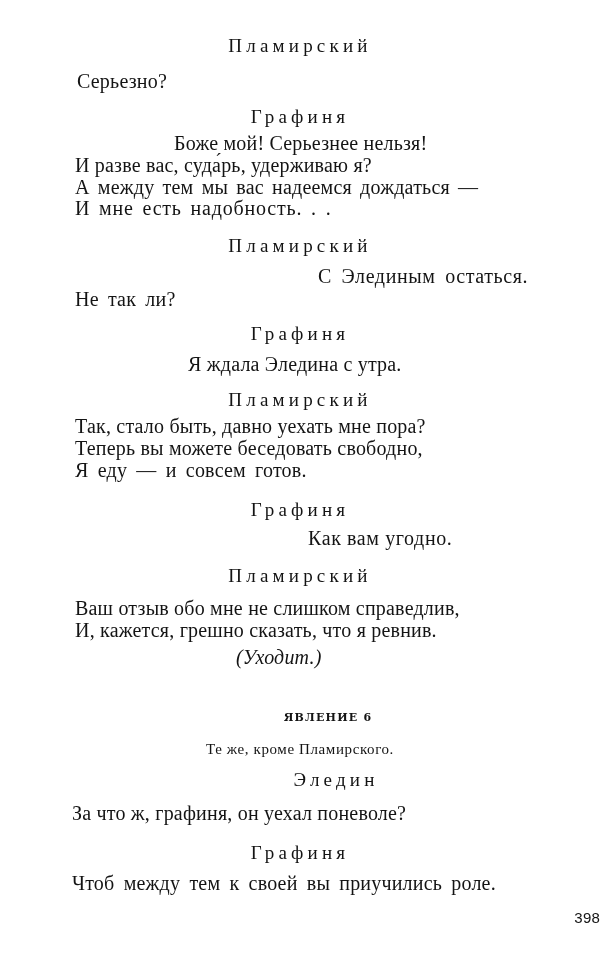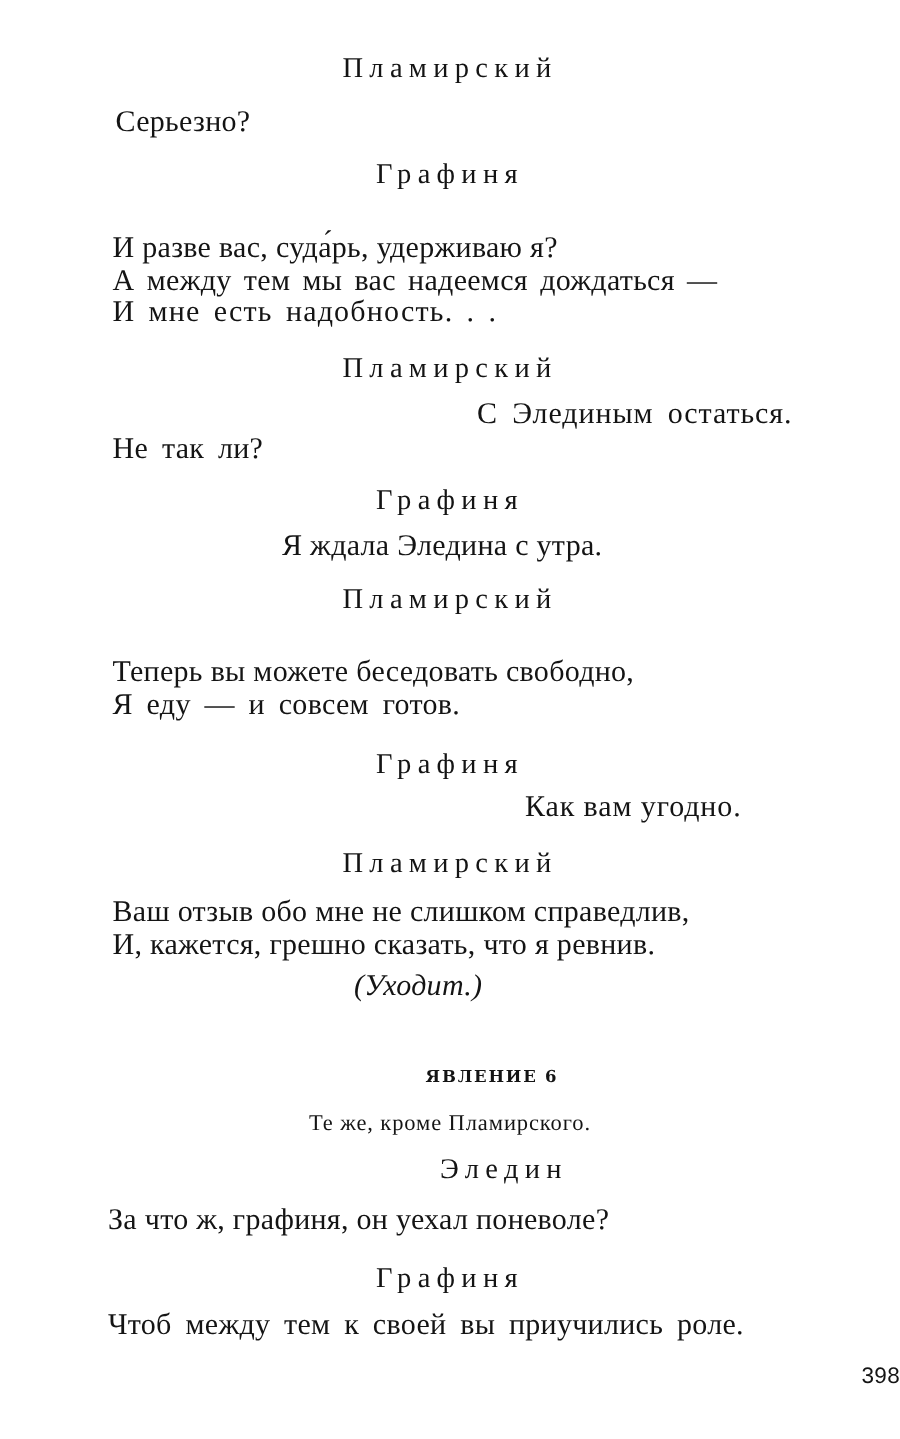--- a/index.html
+++ b/index.html
@@ -53,37 +53,39 @@
 </style>
 </head>
 <body>
 
 <div class="page">
 
   <div class="ln speaker center" style="top:35px;">Пламирский</div>
   <div class="ln" style="left:77px; top:70px;">Серьезно?</div>
 
   <div class="ln speaker center" style="top:106px;">Графиня</div>
+  <div class="ln" style="left:174px; top:132px;">Боже мой! Серьезнее нельзя!</div>
   <div class="ln" style="left:75px; top:154px;">И разве вас, суда́рь, удерживаю я?</div>
   <div class="ln" style="left:75px; top:176px; word-spacing:3px;">А между тем мы вас надеемся дождаться —</div>
   <div class="ln" style="left:75px; top:197px; word-spacing:3px; letter-spacing:0.8px;">И мне есть надобность. . .</div>
 
   <div class="ln speaker center" style="top:235px;">Пламирский</div>
   <div class="ln" style="left:318px; top:265px; word-spacing:4px; letter-spacing:0.6px;">С Элединым остаться.</div>
   <div class="ln" style="left:75px; top:288px; word-spacing:4px;">Не так ли?</div>
 
   <div class="ln speaker center" style="top:323px;">Графиня</div>
   <div class="ln" style="left:188px; top:353px;">Я ждала Эледина с утра.</div>
 
   <div class="ln speaker center" style="top:389px;">Пламирский</div>
+  <div class="ln" style="left:75px; top:415px;">Так, стало быть, давно уехать мне пора?</div>
   <div class="ln" style="left:75px; top:437px;">Теперь вы можете беседовать свободно,</div>
   <div class="ln" style="left:75px; top:459px; word-spacing:4px;">Я еду — и совсем готов.</div>
 
   <div class="ln speaker center" style="top:499px;">Графиня</div>
-  <div class="ln" style="left:308px; top:527px; letter-spacing:0.6px;margin-left:42px;">Как вам угодно.</div>
+  <div class="ln" style="left:308px; top:527px; letter-spacing:0.6px;">Как вам угодно.</div>
 
   <div class="ln speaker center" style="top:565px;">Пламирский</div>
   <div class="ln" style="left:75px; top:597px;text-align:center;">Ваш отзыв обо мне не слишком справедлив,</div>
   <div class="ln" style="left:75px; top:619px;">И, кажется, грешно сказать, что я ревнив.</div>
   <div class="ln italic" style="left:236px; top:646px;">(Уходит.)</div>
 
   <div class="ln scene center" style="top:707px;padding-left:28px;">ЯВЛЕНИЕ 6</div>
   <div class="ln note center" style="top:738px;">Те же, кроме Пламирского.</div>
 
   <div class="ln speaker center" style="top:769px;margin-left:36px;">Эледин</div>

